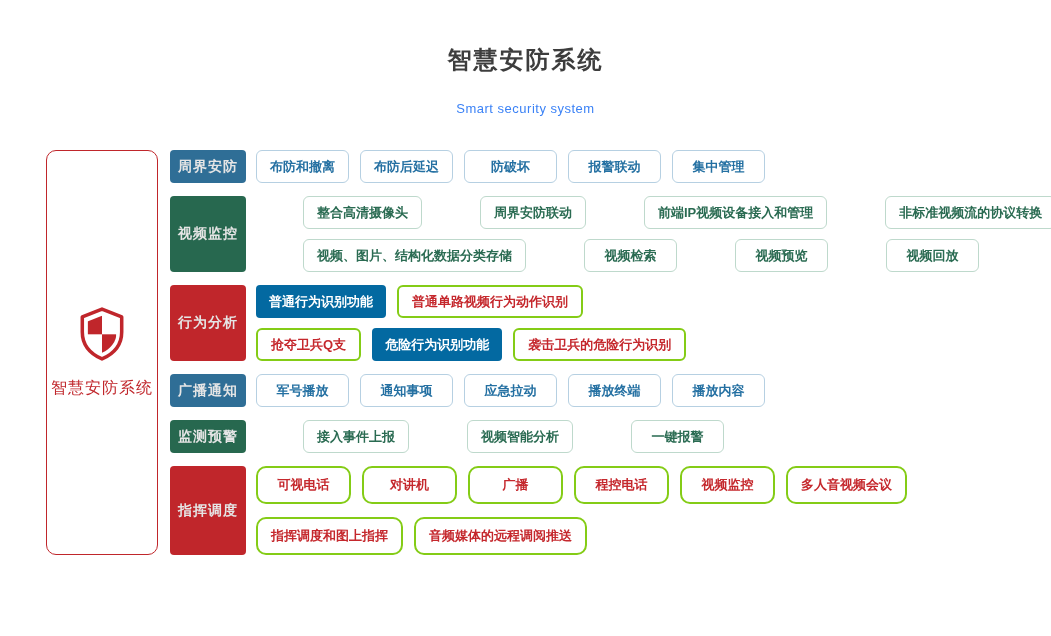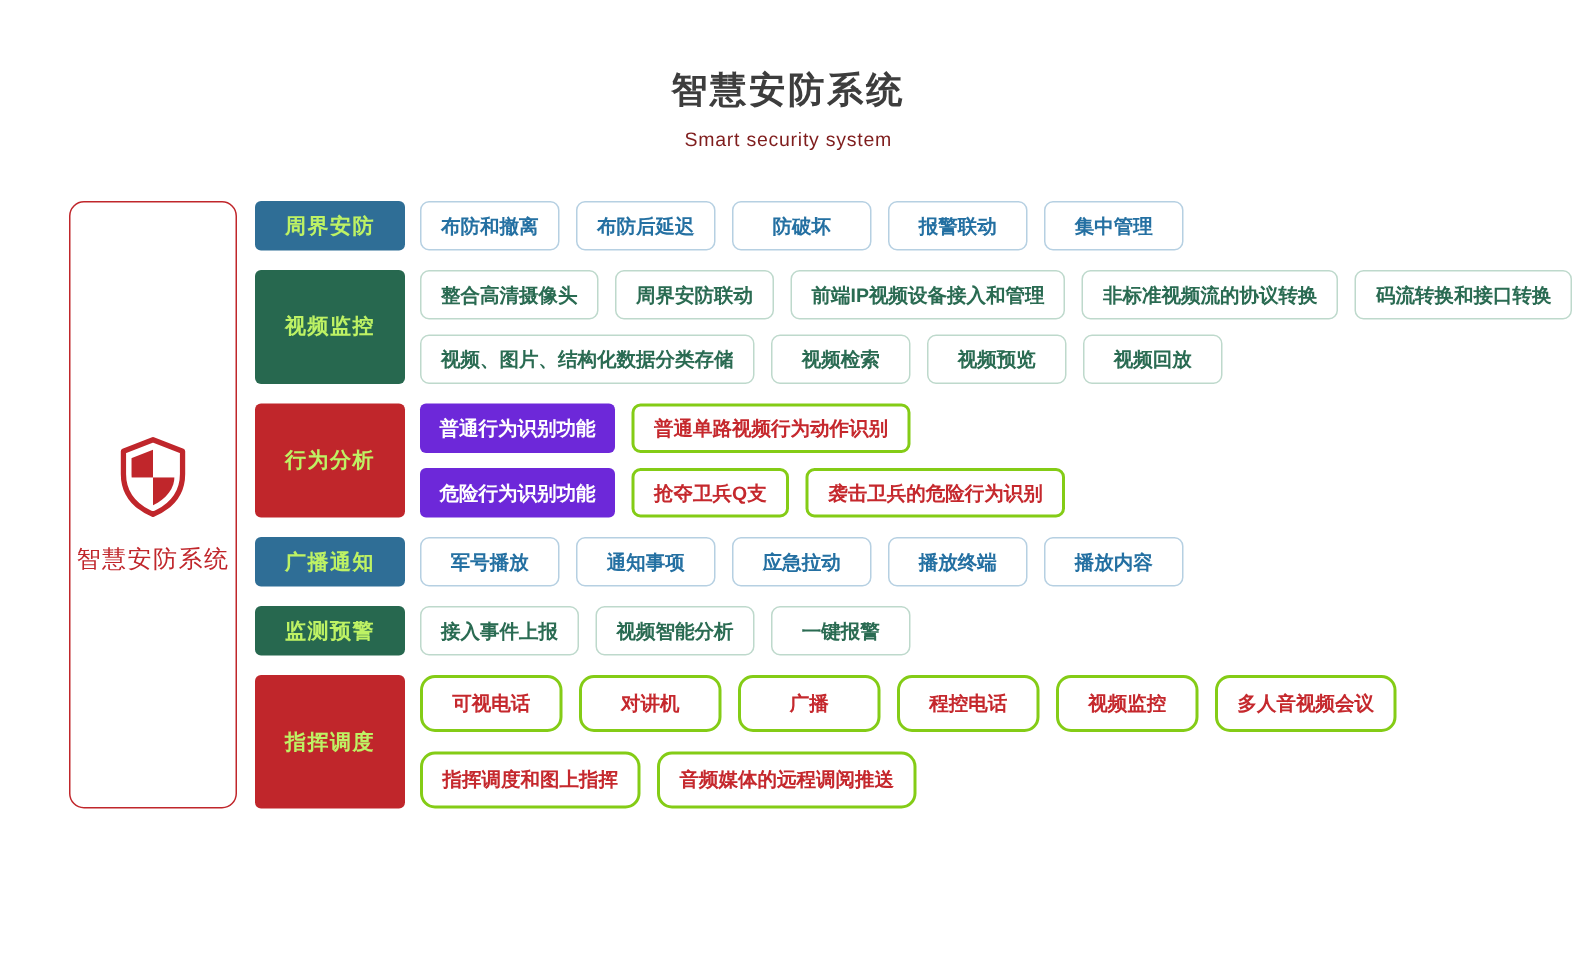--- a/index.html
+++ b/index.html
@@ -2,57 +2,57 @@
 <html><head>
 <meta charset="utf-8">
 <style>
   * { margin:0; padding:0; box-sizing:border-box; }
   html,body { background:#ffffff; width:1051px; }
   body { font-family:"Liberation Sans","DejaVu Sans",sans-serif; }
 
   
   .header { text-align:center; padding-top:44px; }
   .title { font-size:24px; font-weight:bold; color:#3d3d3d; letter-spacing:2px; }
-  .subtitle { font-size:13px; color:#7f1d1d; margin-top:9px; letter-spacing:0.5px; }
+  .subtitle { font-size:13px; color:#3b82f6; margin-top:25px; letter-spacing:0.5px; }
 
   
   .diagram { display:flex; align-items:stretch; margin:34px 0 40px 46px; }
 
   .root-box {
     width:112px; border:1px solid #c0262b; border-radius:10px; background:#fff;
     display:flex; flex-direction:column; align-items:center; justify-content:center;
     gap:12px; margin-right:12px; flex-shrink:0;
   }
   .root-label { color:#c0262b; font-size:16px; font-weight:500; letter-spacing:1px; white-space:nowrap; }
 
   .branches { display:flex; flex-direction:column; gap:13px; }
   .branch { display:flex; align-items:stretch; }
 
   .cat {
-    width:100px; flex-shrink:0; border-radius:4px; color:#bef264; font-size:14px; font-weight:bold;
+    width:76px; flex-shrink:0; border-radius:4px; color:#e5e5e5; font-size:14px; font-weight:bold;
     display:flex; align-items:center; justify-content:center; letter-spacing:1px;
   }
   .cat.blue  { background:#2f6e96; }
   .cat.green { background:#27684f; }
   .cat.red   { background:#c0262b; }
 
   .lines { display:flex; flex-direction:column; justify-content:center; gap:10px; margin-left:10px; }
   .line  { display:flex; gap:11px;text-align:right; }
 
   .node {
     height:33px; min-width:93px; padding:0 13px; background:#fff;
     border-radius:6px; display:flex; align-items:center; justify-content:center;
     font-size:13px; font-weight:bold; white-space:nowrap;
   }
   .node.blue  { border:1px solid #b6d0e2; color:#2470a2; }
-  .node.green { border:1px solid #bed9cc; color:#2a6b52; }
+  .node.green { border:1px solid #bed9cc; color:#2a6b52;margin-left:47px; }
   .node.red   { border:2px solid #84cc16; color:#c5282d; }
 
   .node.sub {
-    background:#6d28d9; border:none; color:#ffffff; border-radius:4px; min-width:123px;
+    background:#0369a1; border:none; color:#ffffff; border-radius:4px; min-width:123px;
   }
 
   .branch.tall .node { height:38px; min-width:95px;border-radius:10px; }
   .branch.tall .lines { gap:13px; }
 </style>
 </head>
 <body>
 
 <div class="header">
   <div class="title">智慧安防系统</div>
@@ -112,22 +112,22 @@
     </div>
 
     <div class="branch">
       <div class="cat red">行为分析</div>
       <div class="lines">
         <div class="line">
           <div class="node sub">普通行为识别功能</div>
           <div class="node red">普通单路视频行为动作识别</div>
         </div>
         <div class="line">
+          <div class="node red">抢夺卫兵Q支</div>
           <div class="node sub">危险行为识别功能</div>
-          <div class="node red">抢夺卫兵Q支</div>
           <div class="node red">袭击卫兵的危险行为识别</div>
         </div>
       </div>
     </div>
 
     <div class="branch">
       <div class="cat blue">广播通知</div>
       <div class="lines">
         <div class="line">
           <div class="node blue">军号播放</div>

